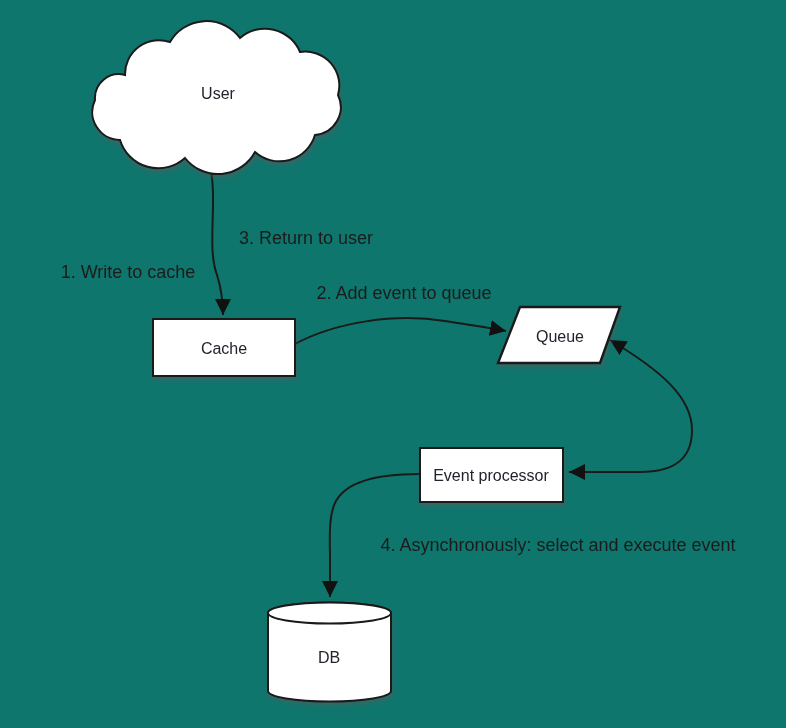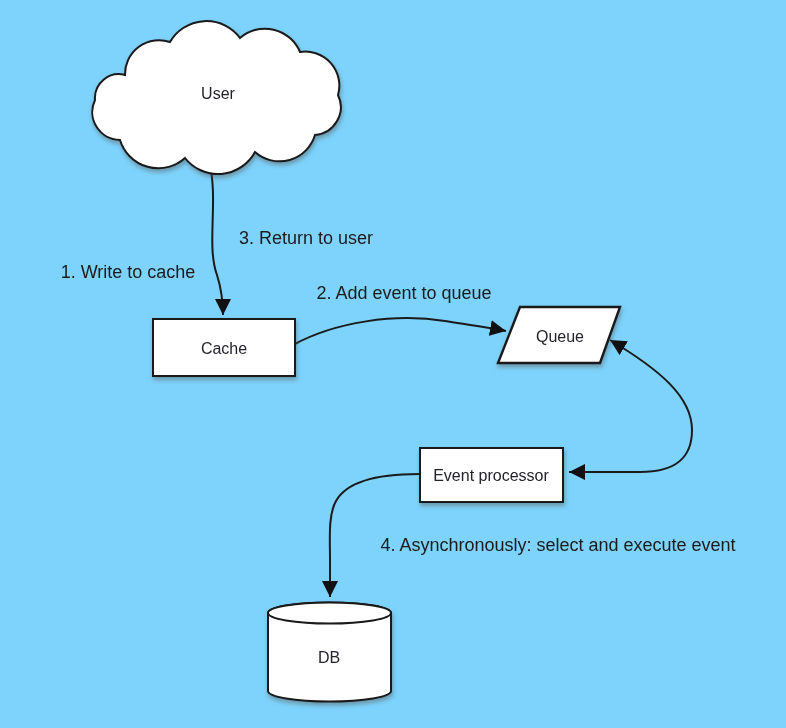--- a/index.html
+++ b/index.html
@@ -5,21 +5,21 @@
   html, body {
     margin: 0;
     padding: 0;
     background: #ffffff;
     font-family: "Liberation Sans", sans-serif;
   }
   .canvas {
     position: relative;
     width: 786px;
     height: 728px;
-    background: #7dd3fc;
+    background: #0f766e;
     overflow: hidden;
   }
   svg { display: block; }
   .shape {
     fill: #ffffff;
     stroke: #1a1a1a;
     stroke-width: 2;
     filter: drop-shadow(1px 3px 2px rgba(90,90,90,0.5));
   }
   .shape-bold { stroke-width: 2.4; }

